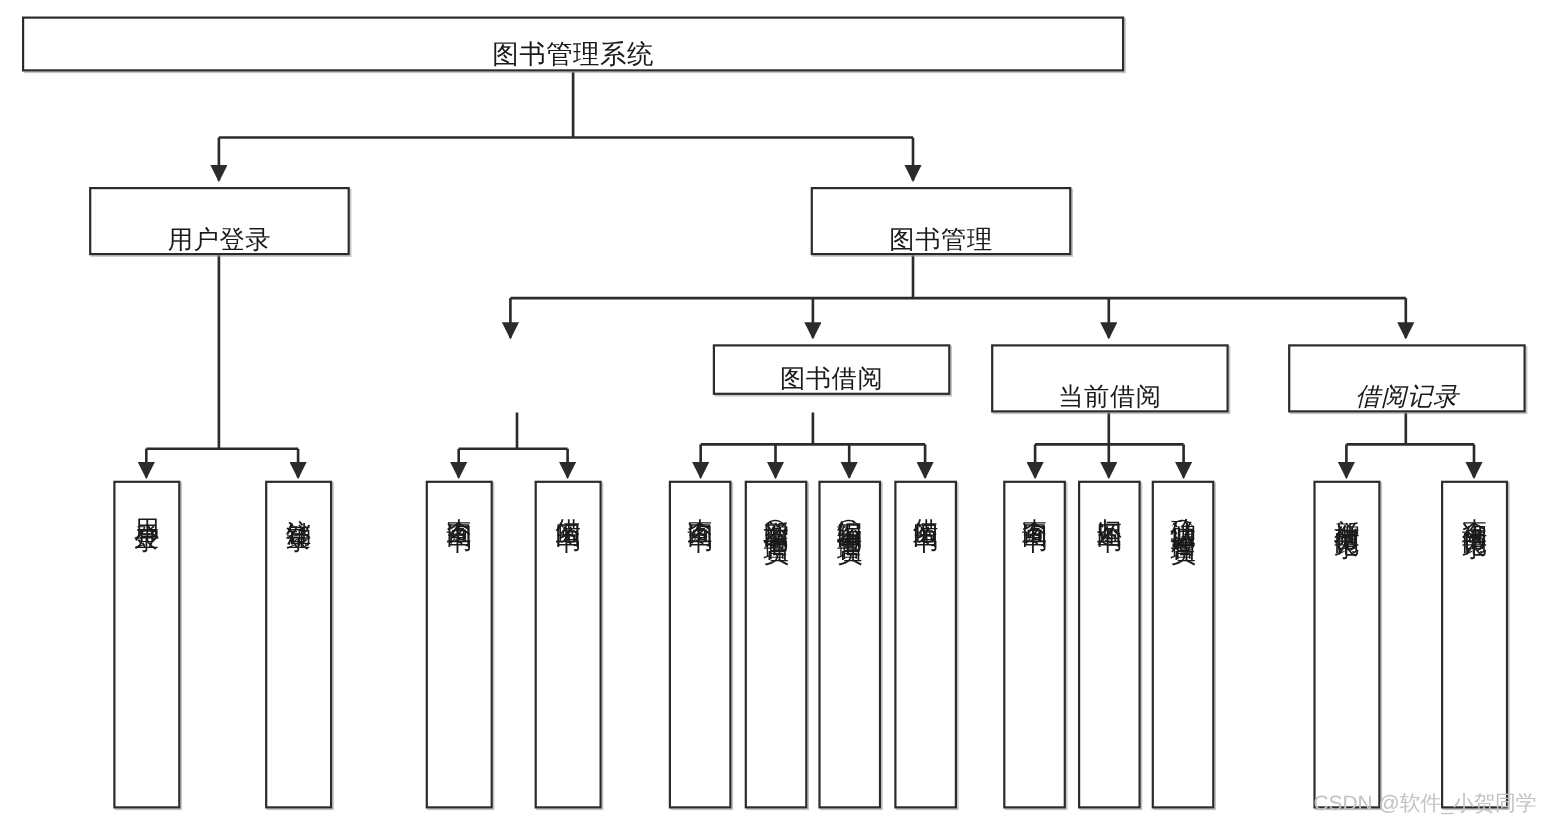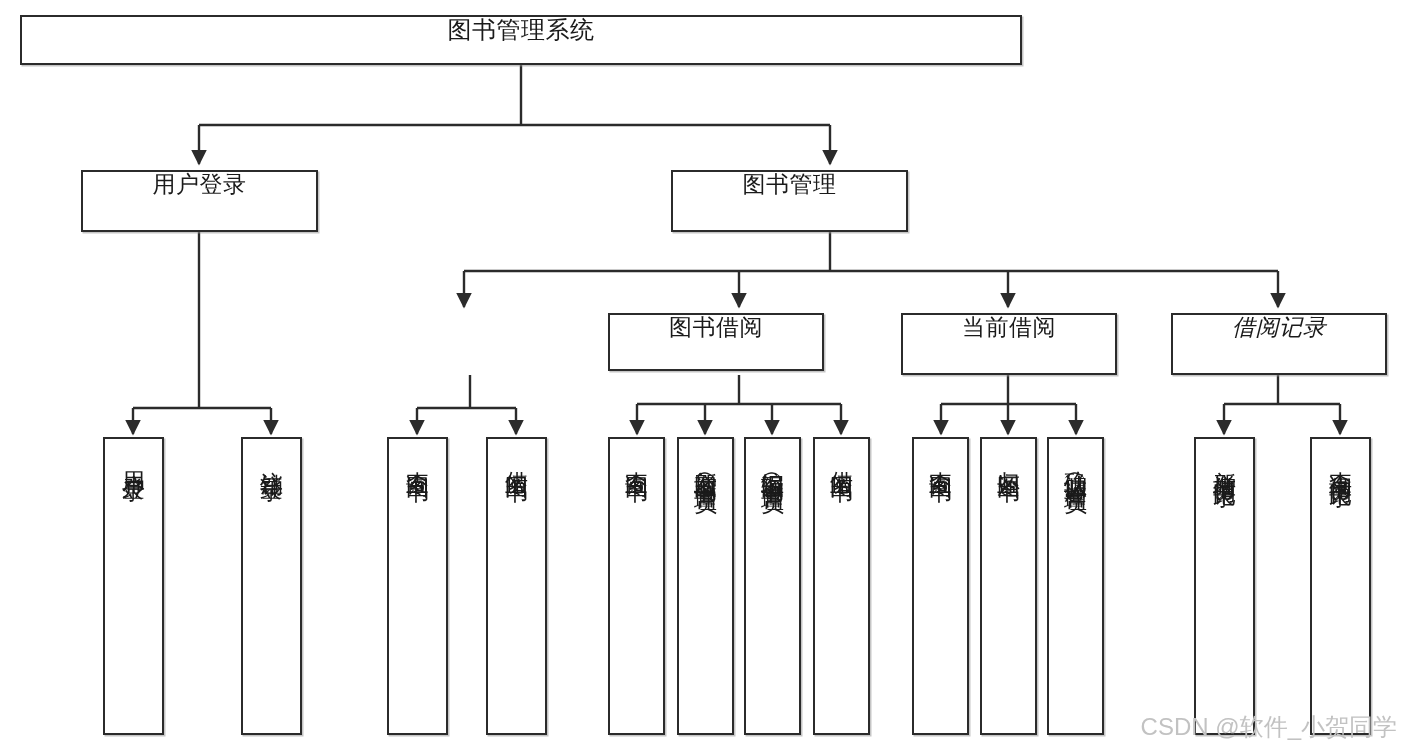--- a/index.html
+++ b/index.html
@@ -25,21 +25,21 @@
     width: 1405px;
     height: 747px;
     pointer-events: none;
   }
   .node {
     position: absolute;
     box-sizing: border-box;
     background: #ffffff;
     border: 2px solid #2b2b2b;
     display: flex;
-    align-items: flex-start;
+    align-items: flex-end;
     justify-content: center;
     box-shadow: 1.5px 1.5px 0 0 rgba(150,150,150,0.55);
   }
   .node-label {
     color: #1a1a1a;
     letter-spacing: 0.5px;
     white-space: nowrap;
     text-align: center;
   }
   .node.horizontal .node-label {
@@ -55,21 +55,21 @@
     text-orientation: upright;
     font-size: 23px;
     line-height: 1.35;
     letter-spacing: 3px;
   }
   .node.level-root .node-label { font-size: 24px; }
   .watermark {
     position: absolute;
     right: 8px;
     bottom: 4px;
-    font-size: 24px;
+    font-size: 19px;
     color: #c2c2c2;
     white-space: nowrap;
     user-select: none;
   }
 </style>
 </head>
 <body>
 
 <div id="diagram-root">
 
@@ -123,25 +123,25 @@
     </g>
   </svg>
 
   <div class="node horizontal level-root" style="left:20px; top:15px; width:1002px; height:50px;">
     <span class="node-label">图书管理系统</span>
   </div>
 
   <div class="node horizontal" style="left:81px; top:170px; width:237px; height:62px;">
     <span class="node-label">用户登录</span>
   </div>
-  <div class="node horizontal" style="left:671px; top:170px; width:237px; height:62px;">
+  <div class="node horizontal" style="left:737px; top:170px; width:237px; height:62px;">
     <span class="node-label">图书管理</span>
   </div>
 
-  <div class="node horizontal" style="left:608px; top:313px; width:216px; height:58px;">
+  <div class="node horizontal" style="left:648px; top:313px; width:216px; height:46px;">
     <span class="node-label">图书借阅</span>
   </div>
   <div class="node horizontal" style="left:901px; top:313px; width:216px; height:62px;">
     <span class="node-label">当前借阅</span>
   </div>
   <div class="node horizontal" style="left:1171px; top:313px; width:216px; height:62px;font-style:italic;">
     <span class="node-label">借阅记录</span>
   </div>
 
   <div class="node vertical" style="left:103px; top:437px; width:61px; height:298px;">

